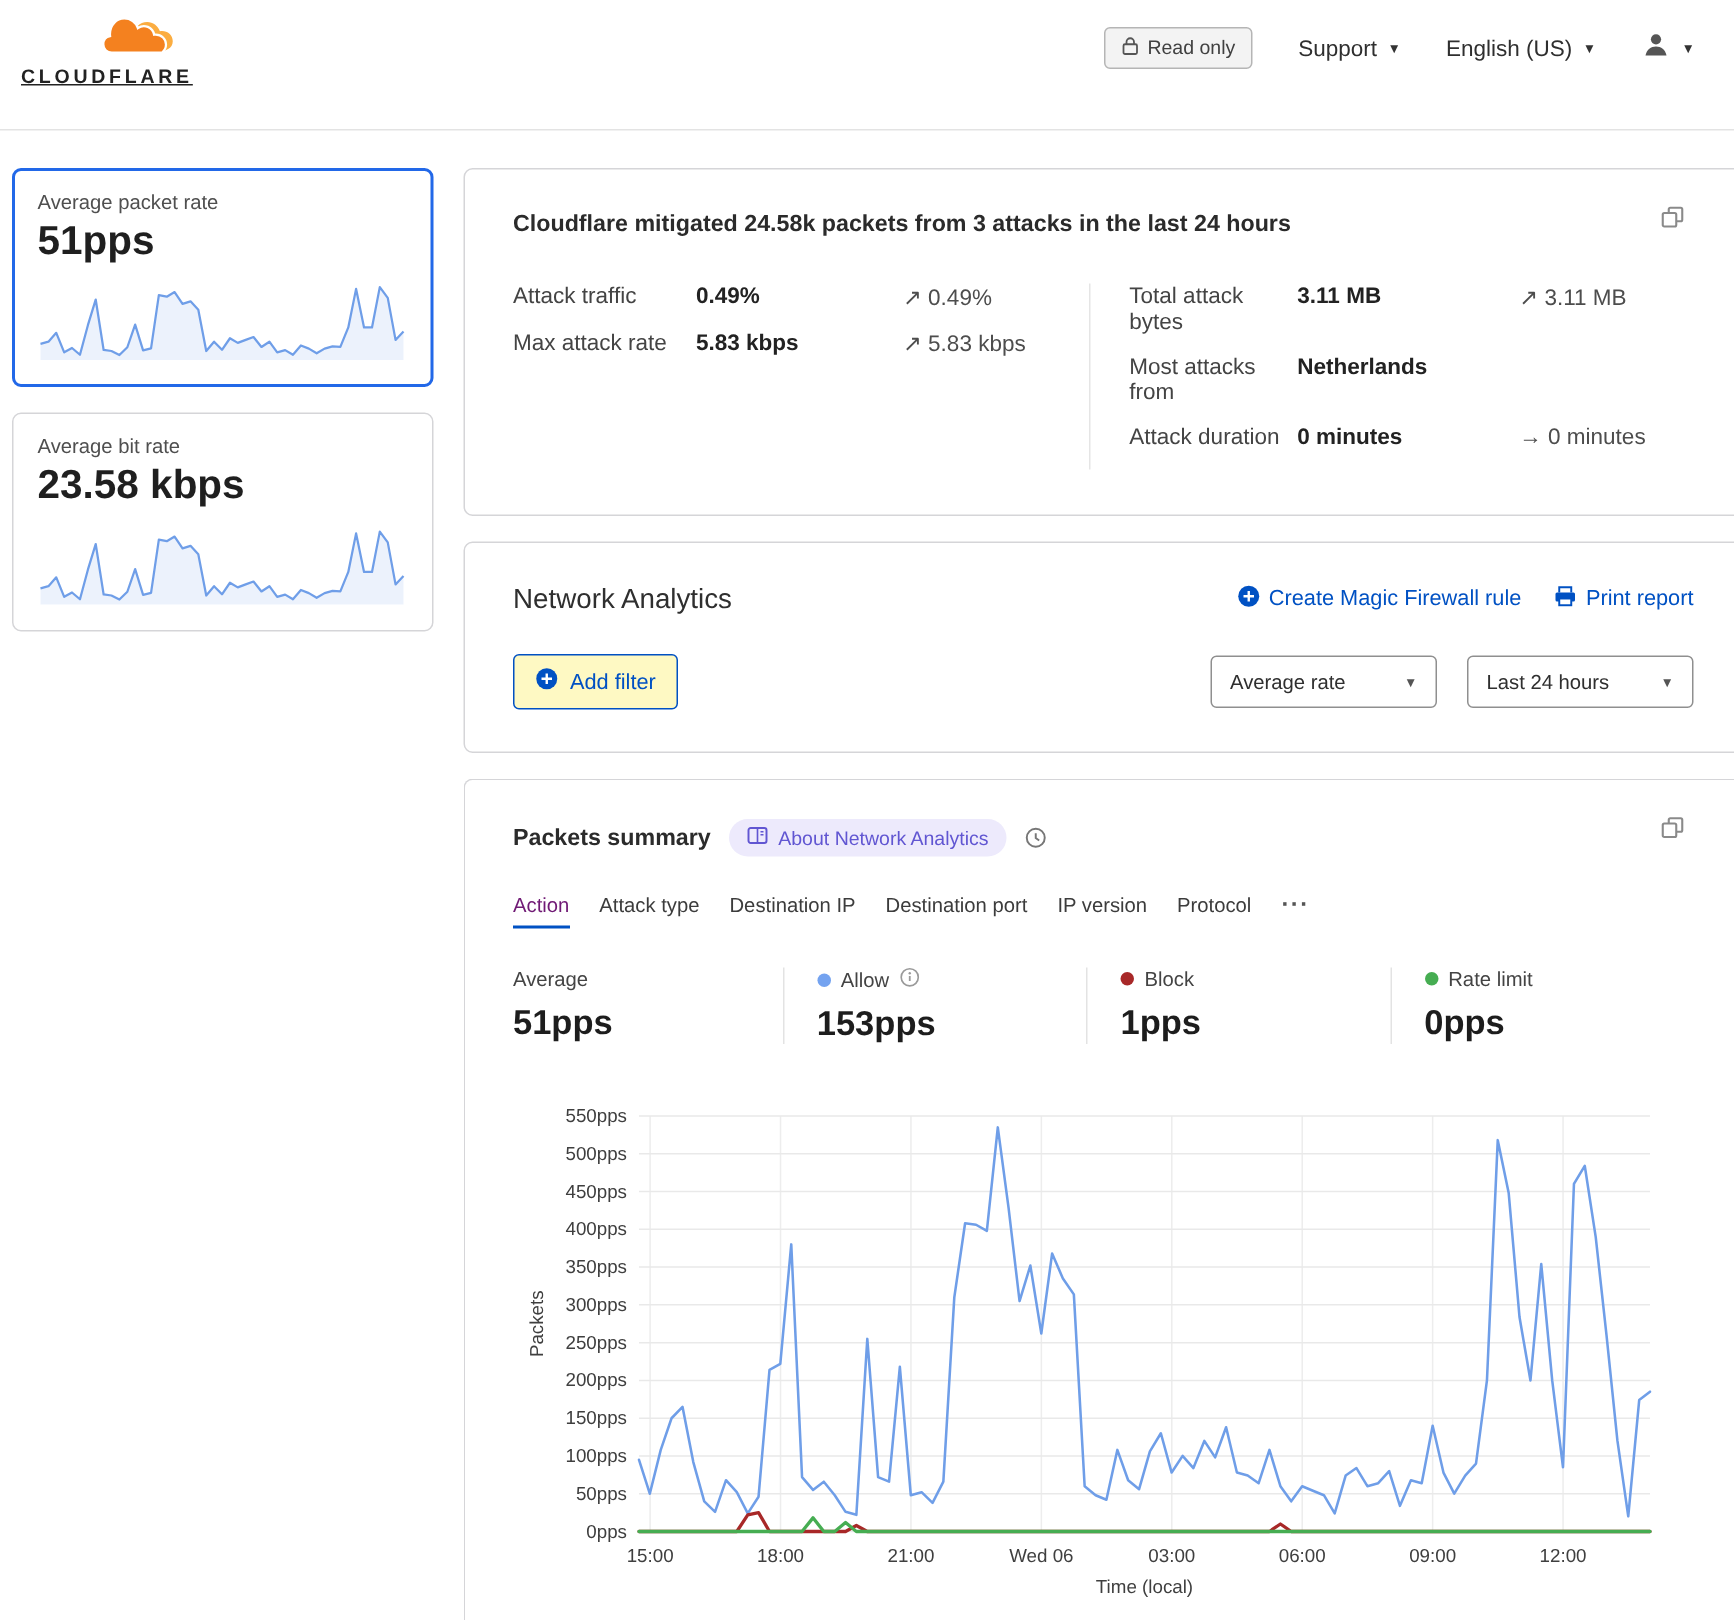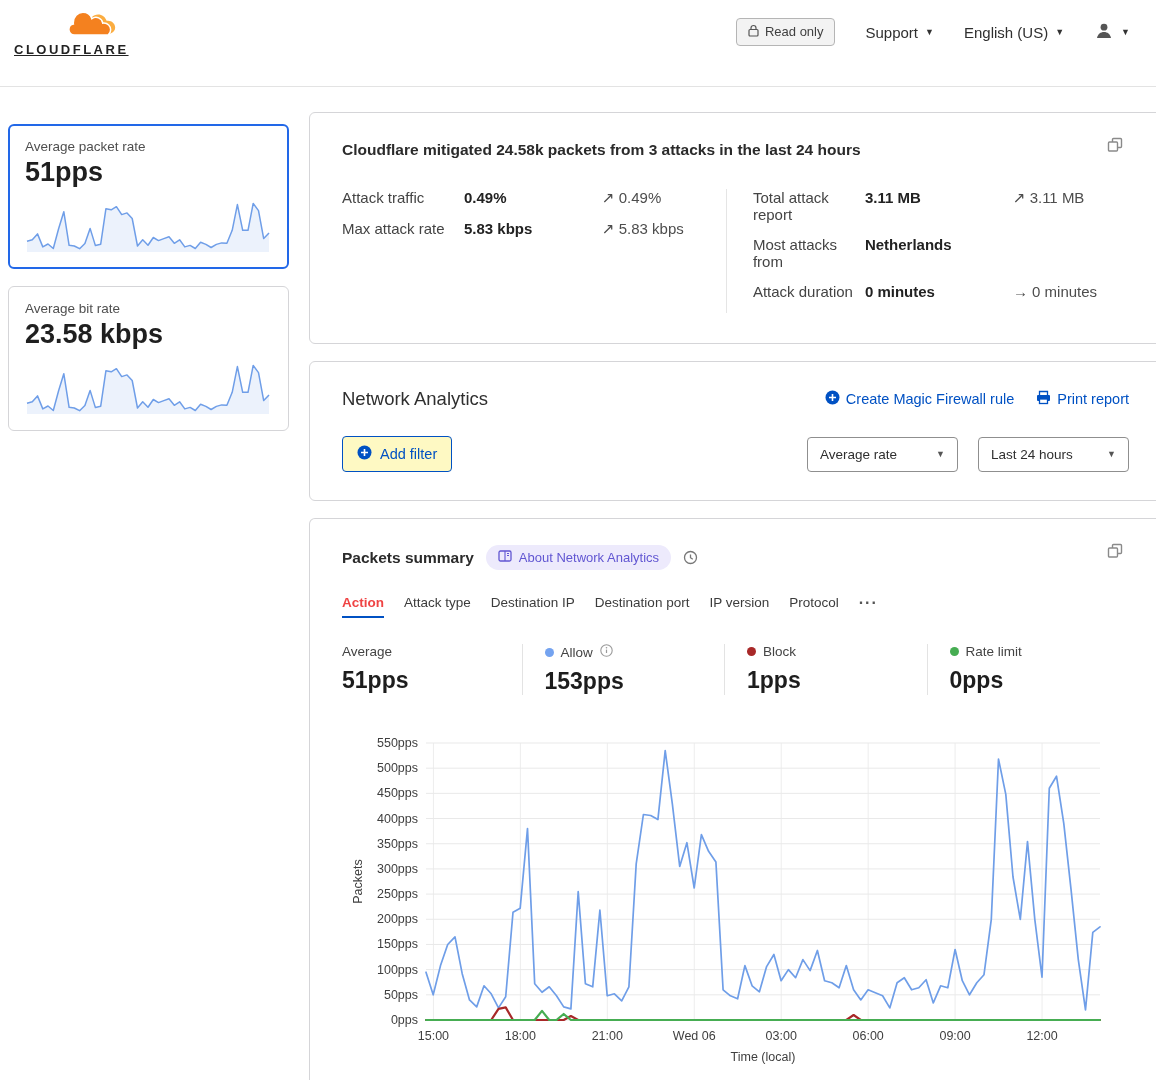--- a/index.html
+++ b/index.html
@@ -24,21 +24,21 @@
     padding: 5px 11px; font-size: 13px; color: #404040;
   }
   .hdr-menu { display: inline-flex; align-items: center; gap: 7px; font-size: 15px; color: #2f2f2f; cursor: pointer; }
   .caret { font-size: 9px; color: #333; }
   
   .page { display: flex; padding: 25px 0 0 8px; gap: 20px; }
   aside { width: 281px; flex: none; }
   main { flex: 1; margin-right: -6px; display: flex; flex-direction: column; gap: 17px; }
   .card { background: #fff; border: 1px solid #d5d5d8; border-radius: 6px; }
   
-  .metric-card { padding: 14px 16px 10px; margin-bottom: 17px; cursor: pointer; margin-top: 12px; }
+  .metric-card { padding: 14px 16px 10px; margin-bottom: 17px; cursor: pointer; }
   .metric-card.selected { border: 2px solid #2268e8; padding: 13px 15px 9px; }
   .metric-label { font-size: 13.5px; color: #4f4f4f; }
   .metric-value { font-size: 27px; font-weight: 600; color: #1f1f1f; margin: 3px 0 8px; }
   
   .summary-card { padding: 28px 32px 30px; position: relative; }
   .summary-title { font-size: 15.5px; font-weight: 700; color: #2b2b2b; padding-right: 60px; }
   .copy-btn { position: absolute; top: 24px; right: 38px; cursor: pointer; }
   .summary-grid { display: grid; grid-template-columns: 1fr 1.05fr; margin-top: 30px; }
   .stats-col.right { border-left: 1px solid #e5e5e5; padding-left: 26px; }
   .stats-col.left { padding-right: 26px; }
@@ -72,21 +72,21 @@
   .packets-head { display: flex; align-items: center; gap: 12px; }
   .packets-title { font-size: 15.5px; font-weight: 700; color: #2b2b2b; }
   .badge {
     display: inline-flex; align-items: center; gap: 7px;
     background: #edeafc; color: #6156d2; border-radius: 13px;
     padding: 5px 12px; font-size: 13px; cursor: pointer;
   }
   .history-icon { display: inline-flex; cursor: pointer; }
   .tabs { display: flex; gap: 20px; margin-top: 24px; align-items: center; }
   .tab { font-size: 13.5px; color: #3c3c3c; padding-bottom: 6px; cursor: pointer; border-bottom: 2px solid transparent; }
-  .tab.active { border-bottom-color: #0051c3; color: #ef4444; font-weight: bold; }
+  .tab.active { border-bottom-color: #0051c3; color: #701a75; }
   .tab-more { color: #555; font-weight: 700; letter-spacing: 1px; cursor: pointer; padding-bottom: 6px; }
   .pk-stats { display: flex; margin-top: 26px; }
   .pk-cell { flex: 1; border-left: 1px solid #e3e3e3; padding-left: 22px; }
   .pk-cell:first-child { border-left: none; padding-left: 0; }
   .pk-label { display: flex; align-items: center; gap: 7px; font-size: 13.5px; color: #444; }
   .pk-value { font-size: 23px; font-weight: 600; color: #1d1d1d; margin-top: 8px; }
   .dot { width: 9px; height: 9px; border-radius: 50%; display: inline-block; }
   .chart-wrap { margin-top: 34px; padding-left: 8px; }
   .chart-wrap svg { display: block; }
   text { font-family: "Liberation Sans", "DejaVu Sans", sans-serif; }
@@ -173,21 +173,21 @@
             <span class="stat-trend">↗ 0.49%</span>
           </div>
           <div class="stat-row">
             <span class="stat-label">Max attack rate</span>
             <span class="stat-value">5.83 kbps</span>
             <span class="stat-trend">↗ 5.83 kbps</span>
           </div>
         </div>
         <div class="stats-col right">
           <div class="stat-row">
-            <span class="stat-label">Total attack report</span>
+            <span class="stat-label">Total attack bytes</span>
             <span class="stat-value">3.11 MB</span>
             <span class="stat-trend">↗ 3.11 MB</span>
           </div>
           <div class="stat-row">
             <span class="stat-label">Most attacks from</span>
             <span class="stat-value">Netherlands</span>
             <span class="stat-trend"></span>
           </div>
           <div class="stat-row">
             <span class="stat-label">Attack duration</span>

